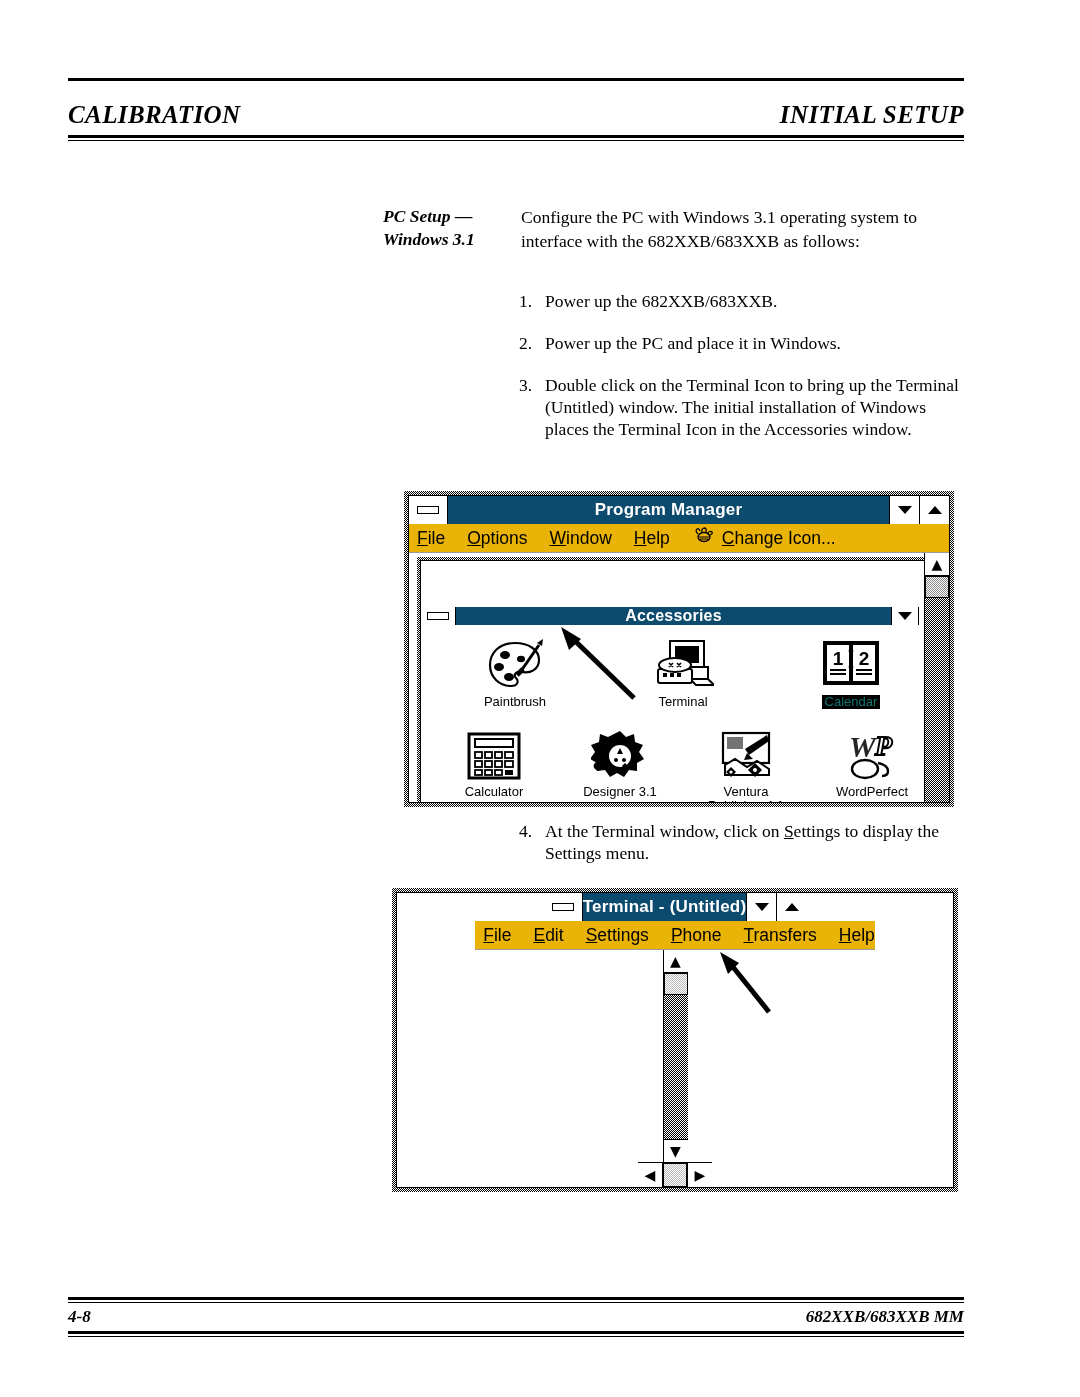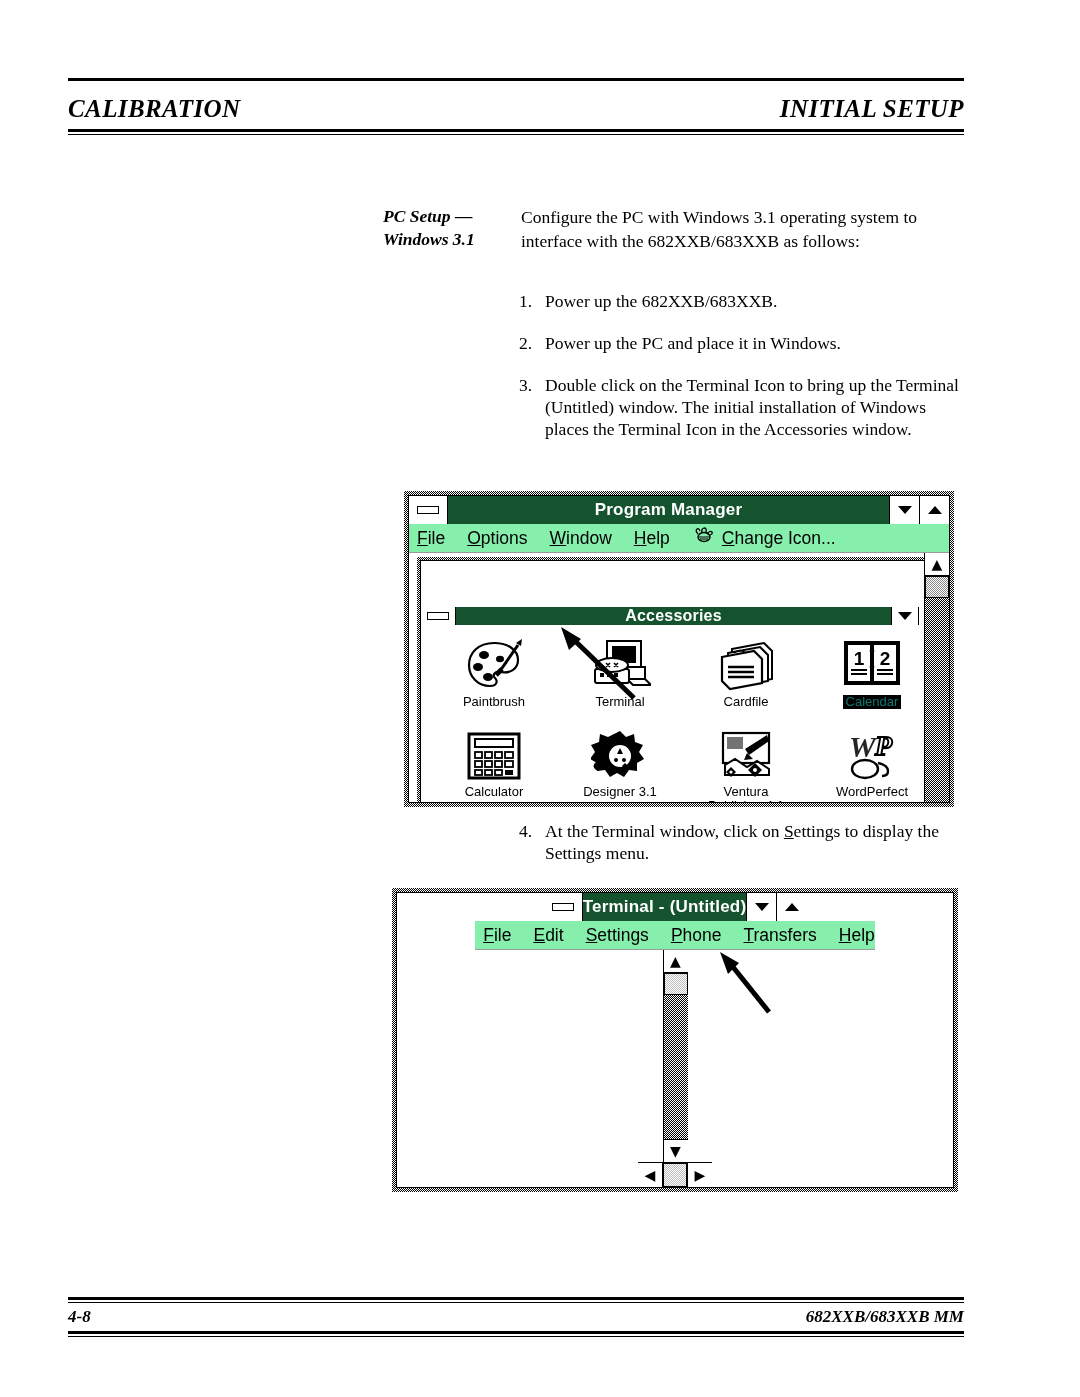--- a/index.html
+++ b/index.html
@@ -16,20 +16,21 @@
   
   .header { position:absolute; left:68px; top:78px; width:896px; }
   .rule-thick { height:3px; background:#000; }
   .rule-thin  { height:1px; background:#000; margin-top:2px; }
   .header-row {
     display:flex; justify-content:space-between; align-items:baseline;
     font-family:"Liberation Serif", serif;
     font-weight:bold; font-style:italic;
     font-size:25px; letter-spacing:.4px;
     padding:14px 0 6px 0;
+    margin-top:6px;
   }
   .header-row .left  { }
   .header-row .right { }
 
   
   .side-head {
     position:absolute; left:383px; top:205px; width:135px;
     font-weight:bold; font-style:italic; font-size:17.5px;
     line-height:23px;
   }
@@ -50,21 +51,21 @@
   }
   .u { text-decoration:underline; }
 
   
   .win {
     position:absolute;
     background:#ffffff;
     box-sizing:border-box;
   }
   .titlebar {
-    background:#14532d; color:#fff;
+    background:#0c4a6e; color:#fff;
     height:28px;
     display:flex; align-items:center;
     font-family:"Liberation Sans", sans-serif;
     font-size:17px; font-weight:bold;
     position:relative;
   }
   .titlebar .cap {
     flex:1; text-align:center; letter-spacing:.2px;
   }
   .sysbox {
@@ -85,21 +86,21 @@
   }
   .tri-down {
     width:0;height:0;border-left:7px solid transparent;
     border-right:7px solid transparent;border-top:8px solid #000;
   }
   .tri-up {
     width:0;height:0;border-left:7px solid transparent;
     border-right:7px solid transparent;border-bottom:8px solid #000;
   }
   .menubar {
-    background:#86efac;
+    background:#eab308;
     height:28px; display:flex; align-items:center;
     font-family:"Liberation Sans", sans-serif;
     font-size:17.5px;
     border-bottom:1px solid #9a9a9a;
     padding-left:8px;
   }
   .menubar .mi { margin-right:22px; white-space:nowrap; }
   .menubar .mi:last-child { margin-right:0; }
 
   
@@ -370,32 +371,20 @@
                       <rect x="11" y="36" width="4" height="4" fill="#000"></rect>
                       <rect x="18" y="36" width="4" height="4" fill="#000"></rect>
                       <rect x="25" y="36" width="4" height="4" fill="#000"></rect>
                       <ellipse cx="23" cy="28" rx="16" ry="7" fill="#fff" stroke="#000" stroke-width="2"></ellipse>
                       <path d="M17 26 l4 4 M21 26 l-4 4 M25 26 l4 4 M29 26 l-4 4" stroke="#000" stroke-width="1.6"></path>
                     </svg>
                   </div>
                   <div class="icon-label">Terminal</div>
                 </div>
 
-                <div class="icon-cell">
-                  <div class="icon-art">
-                    <svg width="60" height="56" viewBox="0 0 60 56">
-                      <path d="M16 12 L48 6 L56 14 L56 42 L24 48 L16 40 Z" fill="#fff" stroke="#000" stroke-width="2"></path>
-                      <path d="M12 16 L44 10 L52 18 L52 44 L20 50 L12 42 Z" fill="#fff" stroke="#000" stroke-width="2"></path>
-                      <path d="M6 20 L38 14 L46 22 L46 46 L14 52 L6 44 Z" fill="#fff" stroke="#000" stroke-width="2.2"></path>
-                      <path d="M12 30 h26 M12 35 h26 M12 40 h26" stroke="#000" stroke-width="2.4"></path>
-                      <path d="M18 16 q6 -5 12 0" fill="none" stroke="#000" stroke-width="1.6"></path>
-                    </svg>
-                  </div>
-                  <div class="icon-label">Cardfile</div>
-                </div>
 
 
                 <div class="icon-cell">
                   <div class="icon-art">
                     <svg width="60" height="56" viewBox="0 0 60 56">
                       <rect x="2" y="4" width="56" height="44" fill="#000"></rect>
                       <rect x="6" y="8" width="22" height="36" fill="#fff"></rect>
                       <rect x="32" y="8" width="22" height="36" fill="#fff"></rect>
                       <text x="17" y="28" font-family="Liberation Sans, sans-serif" font-size="19" font-weight="bold" text-anchor="middle" fill="#000">1</text>
                       <text x="43" y="28" font-family="Liberation Sans, sans-serif" font-size="19" font-weight="bold" text-anchor="middle" fill="#000">2</text>

